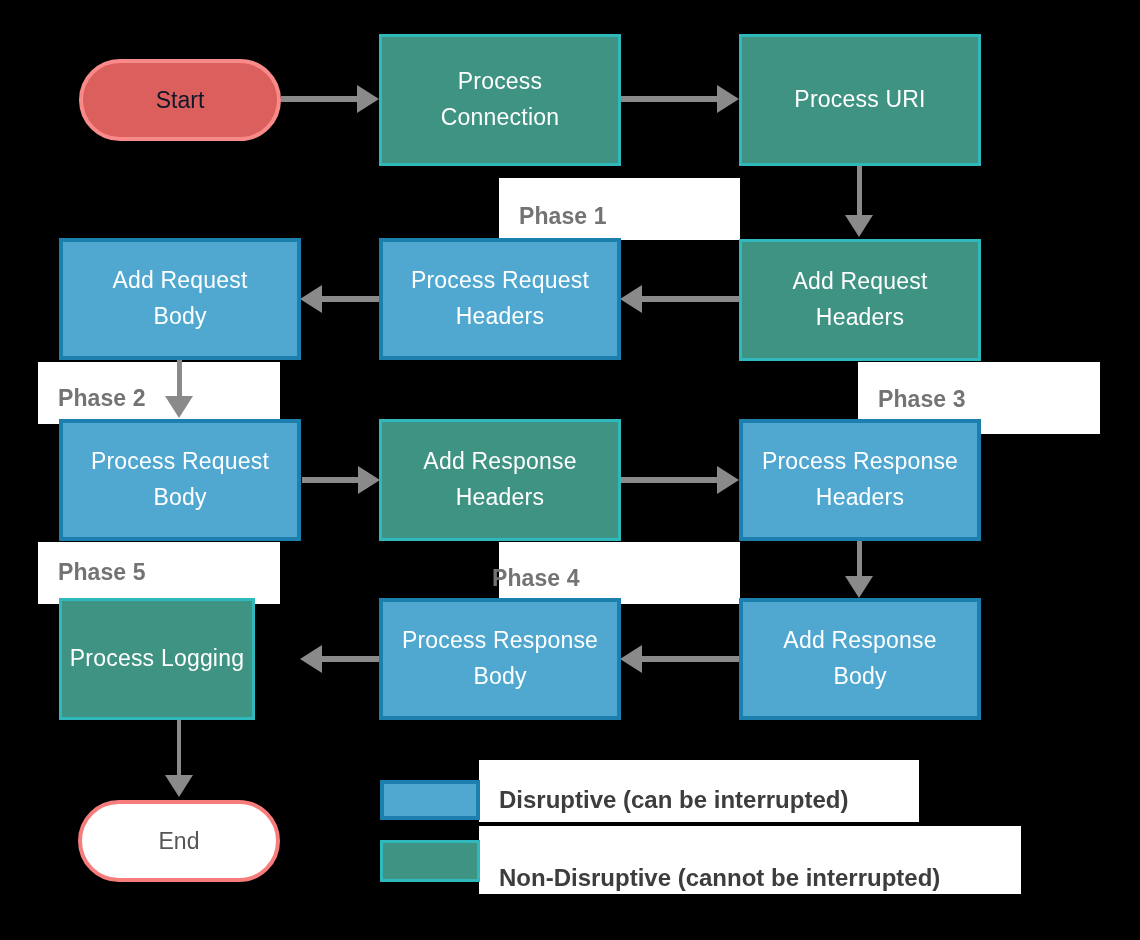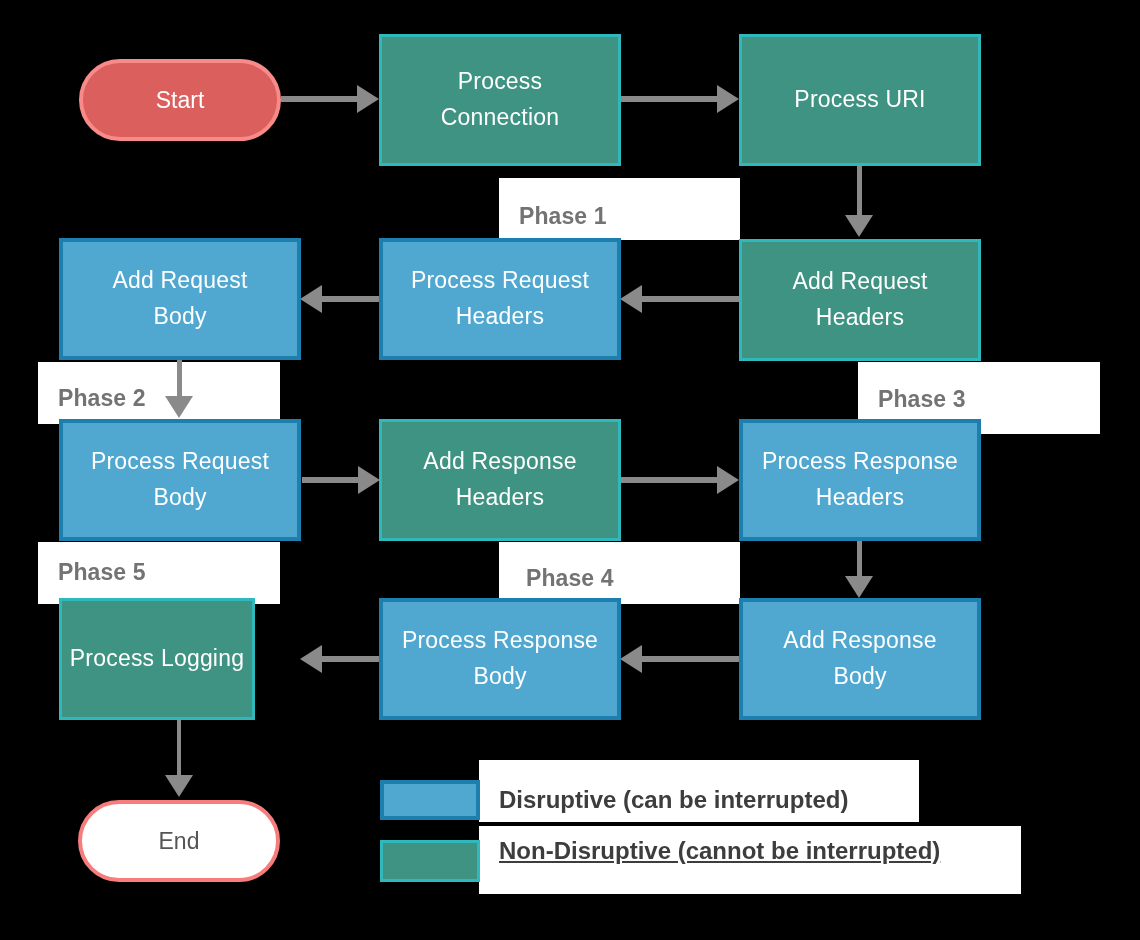--- a/index.html
+++ b/index.html
@@ -46,21 +46,21 @@
     box-sizing: border-box;
     display: flex;
     align-items: center;
     justify-content: center;
     border-radius: 999px;
     font-size: 23px;
   }
   .terminator.start {
     background: #DB5F5C;
     border: 4px solid #F98A8A;
-    color: #ffffff;
+    color: #0f172a;
   }
   .terminator.end {
     background: #FFFFFF;
     border: 4px solid #F77C7C;
     color: #555555;
   }
 
   
   .phase-band {
     position: absolute;
@@ -236,24 +236,24 @@
     <span>Process Logging</span>
   </div>
 
   <div class="terminator end" style="left:78px; top:800px; width:202px; height:82px;">
     <span>End</span>
   </div>
 
   <div class="phase-label" style="left:519px; top:203px;">Phase 1</div>
   <div class="phase-label" style="left:58px; top:385px;">Phase 2</div>
   <div class="phase-label" style="left:878px; top:386px;">Phase 3</div>
-  <div class="phase-label" style="left:526px; top:565px;">Phase 4</div>
+  <div class="phase-label" style="left:492px; top:565px;">Phase 4</div>
   <div class="phase-label" style="left:58px; top:559px;">Phase 5</div>
 
   <div class="legend-textbg" style="left:479px; top:760px; width:440px; height:62px;"></div>
   <div class="legend-swatch disruptive" style="left:380px; top:780px; width:100px; height:40px;"></div>
   <div class="legend-text" style="left:499px; top:786px;">Disruptive (can be interrupted)</div>
 
   <div class="legend-textbg" style="left:479px; top:826px; width:542px; height:68px;"></div>
   <div class="legend-swatch nondisruptive" style="left:380px; top:840px; width:100px; height:42px;"></div>
-  <div class="legend-text" style="left:499px; top:837px;text-decoration:underline;">Non-Disruptive (cannot be interrupted)</div>
+  <div class="legend-text" style="left:499px; top:864px;">Non-Disruptive (cannot be interrupted)</div>
 
 </div>
 
 </body></html>

